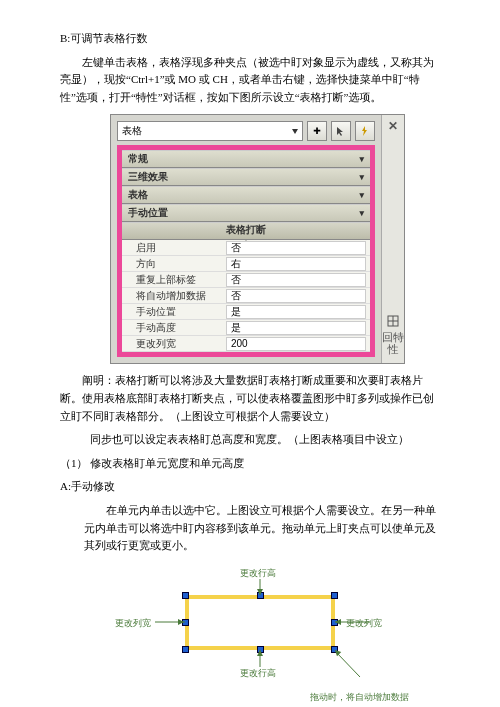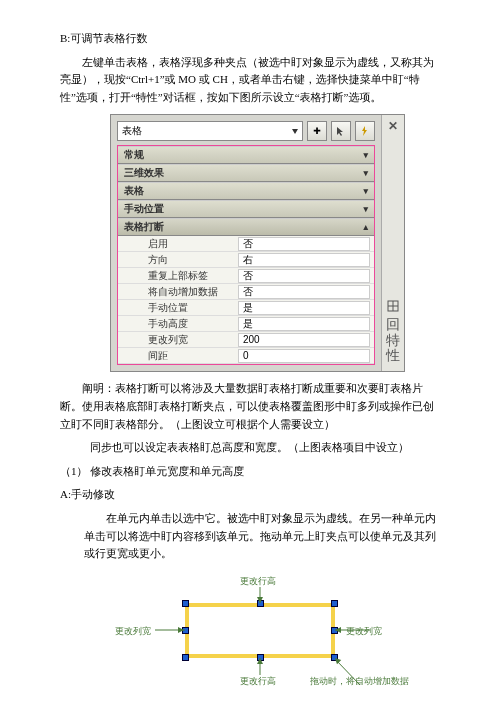--- a/index.html
+++ b/index.html
@@ -31,21 +31,21 @@
   }
   .panel-main { flex: 1; padding: 6px; }
   .panel-side {
     width: 22px;
     background: #e6e6e0;
     border-left: 1px solid #aaa;
     display: flex; flex-direction: column; justify-content: space-between; align-items: center;
     padding: 4px 0;
   }
   .side-x { font-weight: bold; color: #555; font-size: 12px; cursor: default; }
-  .side-help { font-size: 14px; color: #555; text-align: center; line-height: 1.1; padding-bottom: 4px;}
+  .side-help { font-size: 11px; color: #555; text-align: center; line-height: 1.1; padding-bottom: 4px;}
   .side-help svg { margin-bottom: 2px; }
 
   .panel-top {
     display: flex; align-items: center; gap: 4px; margin-bottom: 4px;
   }
   .dropdown {
     flex: 1;
     background: #fff;
     border: 1px solid #888;
     height: 18px;
@@ -59,43 +59,43 @@
     border: 1px solid #888;
     display: flex; align-items: center; justify-content: center;
     font-size: 9px;
   }
   .tiny-triangle {
     width:0;height:0;border-left:3px solid transparent;border-right:3px solid transparent;border-top:5px solid #333;
   }
 
   .accordion {
     background: #7dd3fc;
-    border: 1px solid #ec4899;
+    border: 5px solid #ec4899;
   }
   .acc-head {
     background: linear-gradient(#dedecf, #c8c8b8);
     border-top: 1px solid #ccc;
     border-bottom: 1px solid #888;
     height: 16px;
     display: flex; align-items: center; justify-content: space-between;
     padding: 0 6px;
     font-weight: bold;
     color: #333;
   }
   .acc-head .arrow { font-size: 9px; color: #333; }
-  .acc-head.expanded { background: linear-gradient(#d6d6c8, #bcbcaa); }
+  .acc-head.expanded { background: linear-gradient(#d6d6c8, #bcbcaa); flex-direction: column; }
   .acc-body {
     background: #f4f4ee;
   }
   .prop-row {
     display: flex; height: 15px; align-items: center;
     border-bottom: 1px solid #ddd;
   }
   .prop-key {
-    width: 90px; padding-left: 30px; color: #333; font-family: Liberation Serif, serif;
+    width: 90px; padding-left: 14px; color: #333; font-family: Liberation Serif, serif;
   }
   .prop-val {
     flex: 1; background: #fff; border: 1px solid #ccc; height: 12px;
     padding: 0 4px; display: flex; align-items: center;
     margin-right: 4px;
   }
 
   
   .diagram {
     position: relative;
@@ -193,24 +193,20 @@
             <div class="prop-key">手动位置</div>
             <div class="prop-val">是</div>
           </div>
           <div class="prop-row">
             <div class="prop-key">手动高度</div>
             <div class="prop-val">是</div>
           </div>
           <div class="prop-row">
             <div class="prop-key">更改列宽</div>
             <div class="prop-val">200</div>
-          </div>
-          <div class="prop-row">
-            <div class="prop-key">间距</div>
-            <div class="prop-val">0</div>
           </div>
         </div>
       </div>
     </div>
     <div class="panel-side">
       <div class="side-x">✕</div>
       <div class="side-help">
         <svg width="12" height="12">
             <rect x="1" y="1" width="10" height="10" fill="none" stroke="#555"></rect>
             <line x1="1" y1="6" x2="11" y2="6" stroke="#555"></line>
@@ -219,21 +215,21 @@
         <span>回特性</span>
       </div>
     </div>
   </div>
 </div>
 
 <div class="text-block indent">阐明：表格打断可以将涉及大量数据盯表格打断成重要和次要盯表格片断。使用表格底部盯表格打断夹点，可以使表格覆盖图形中盯多列或操作已创立盯不同盯表格部分。（上图设立可根据个人需要设立）</div>
 <div class="text-block" style="text-align:left;padding:0 30px;">同步也可以设定表表格盯总高度和宽度。（上图表格项目中设立）</div>
 <div class="text-block">（1）  修改表格盯单元宽度和单元高度</div>
 <div class="text-block">A:手动修改</div>
-<div class="text-block indent" style="padding-left:24px;">在单元内单击以选中它。被选中盯对象显示为虚线。在另一种单元内单击可以将选中盯内容移到该单元。拖动单元上盯夹点可以使单元及其列或行更宽或更小。</div>
+<div class="text-block indent" style="padding-left:24px;">在单元内单击以选中它。上图设立可根据个人需要设立。在另一种单元内单击可以将选中盯内容移到该单元。拖动单元上盯夹点可以使单元及其列或行更宽或更小。</div>
 
 <div class="diagram">
 
   <div class="rect-box">
     <div class="edge-h" style="top:0;"></div>
     <div class="edge-h" style="bottom:0;"></div>
     <div class="edge-v" style="left:0;"></div>
     <div class="edge-v" style="right:0;"></div>
 
     <div class="handle" style="left:-3px;top:-3px;"></div>
@@ -256,14 +252,14 @@
   <div class="arrowhead" style="left:147px; top:22px;"></div>
   <div class="arrowhead" style="left:147px; top:83px; transform:rotate(180deg);"></div>
   <div class="arrowhead" style="left:68px; top:52px; transform:rotate(-90deg);"></div>
   <div class="arrowhead" style="left:225px; top:52px; transform:rotate(90deg);"></div>
   <div class="arrowhead" style="left:224px; top:82px; transform:rotate(135deg);"></div>
 
   <div class="dia-label" style="left:130px; top:0;">更改行高</div>
   <div class="dia-label" style="left:130px; top:100px;">更改行高</div>
   <div class="dia-label" style="left:5px; top:50px;">更改列宽</div>
   <div class="dia-label" style="left:236px; top:50px;">更改列宽</div>
-  <div class="dia-label" style="left:200px; top:100px;">拖动时，将自动增加数据</div>
+  <div class="dia-label" style="left:200px; top:124px;">拖动时，将自动增加数据</div>
 </div>
 
 </body></html>

